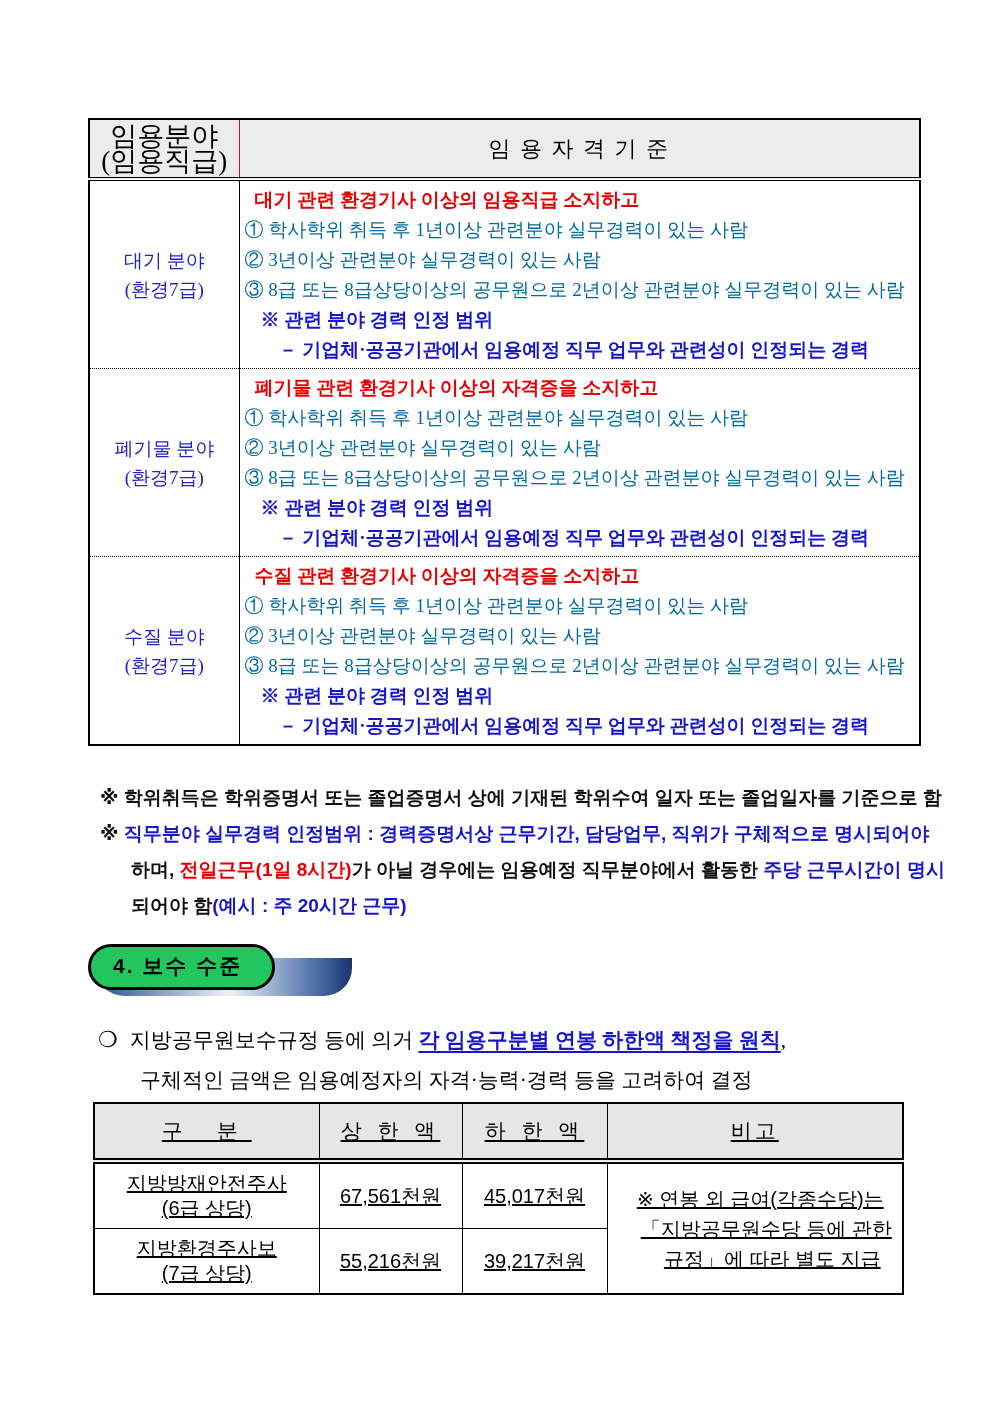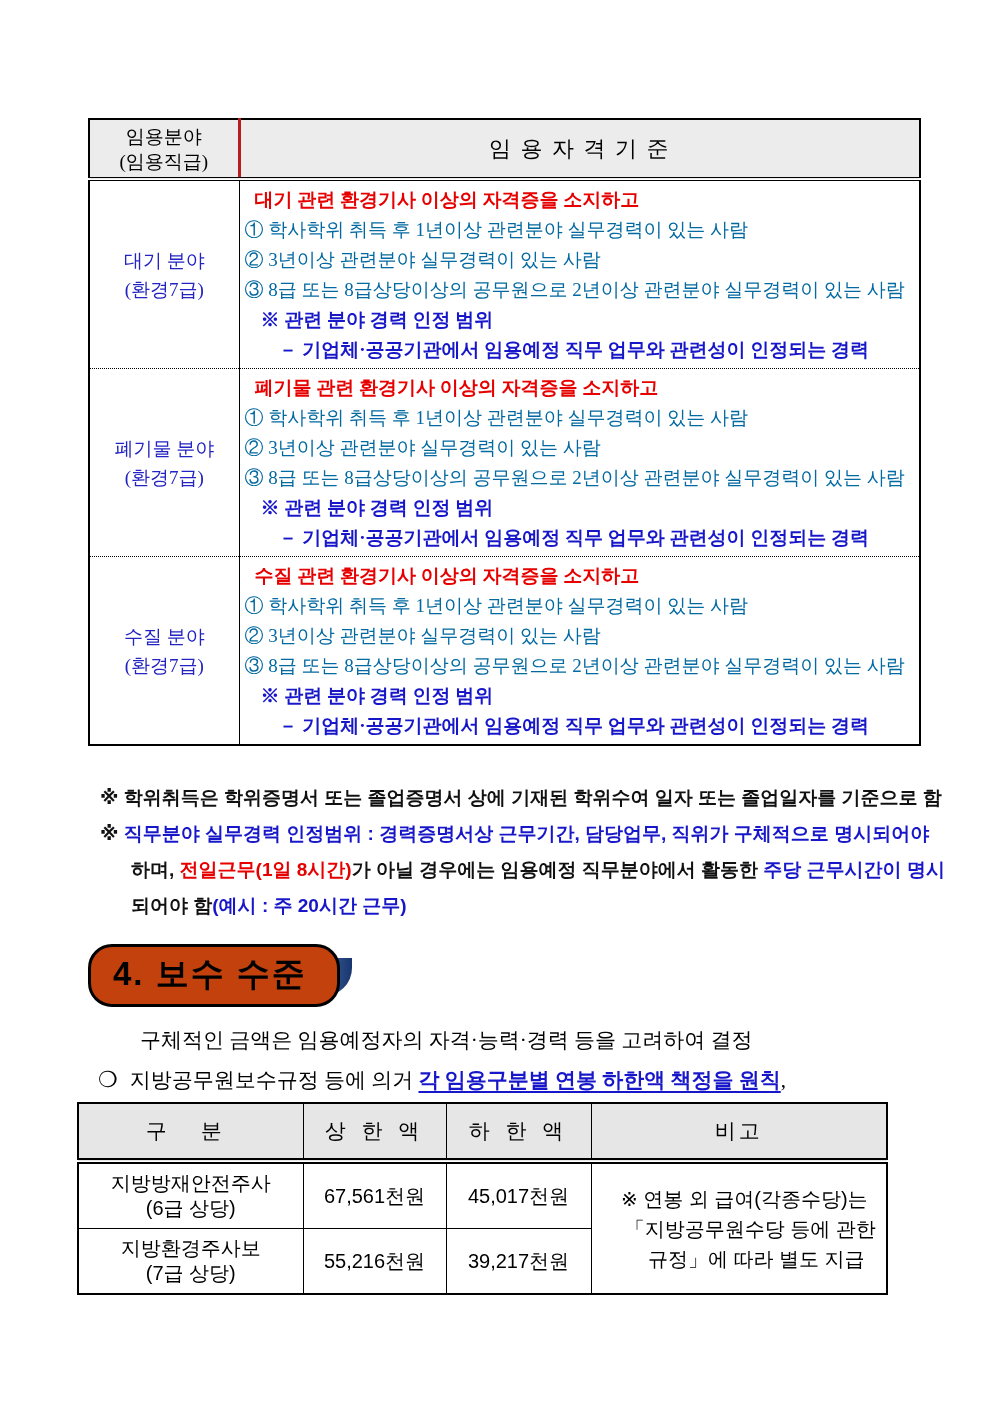--- a/index.html
+++ b/index.html
@@ -4,21 +4,21 @@
 <style>
   html,body { margin:0; padding:0; background:#fff; }
   .page { position:relative; width:992px; height:1403px; background:#ffffff;
           font-family:"Liberation Serif","DejaVu Serif",serif; color:#000; overflow:hidden; }
 
   table { border-collapse:collapse; }
 
   
   .qual-table { position:absolute; left:88px; top:118px; width:831px; border:2px solid #000; table-layout:fixed; }
   .qual-table th { background:#ececec; border-bottom:4px double #000; text-align:center; height:55px; font-weight:normal; }
-  .qth-left  { width:150px; border-right:3px solid #b91c1c; font-size:19px; line-height:25px; }
+  .qth-left  { width:150px; border-right:1px solid #b91c1c; font-size:27px; line-height:25px; }
   .qth-right { font-size:22px; letter-spacing:2px; }
   .qual-row td { height:185px; vertical-align:middle; }
   .qual-row.sep td { border-top:1px dotted #000; }
   .qual-field { border-right:1px solid #000; text-align:center; color:#2323c2; font-size:19px; line-height:29px; }
   .qual-body  { padding:1px 2px 1px 5px; font-size:19px; }
   .qual-body .line { line-height:30px; white-space:nowrap; }
   .red-title { color:#e60000; font-weight:bold; padding-left:10px; }
   .item      { color:#0369a1; }
   .blue-note { color:#1717c9; font-weight:bold; padding-left:16px; }
   .blue-sub  { color:#1717c9; font-weight:bold; padding-left:34px; }
@@ -30,35 +30,35 @@
   .cont  { padding-left:31px; }
   .blue  { color:#1717c9; }
   .red   { color:#e60000; }
   .black { color:#111; }
 
   
   .section-header { position:absolute; left:88px; top:944px; }
   .sh-shadow { position:absolute; left:8px; top:14px; width:256px; height:38px;
                border-radius:0 0 28px 28px;
                background:linear-gradient(to right,#2c4f8e,#eef2f8 52%,#5577ad 84%,#17356f); }
-  .sh-box { position:relative; display:inline-block; background:#c2410c; border:3px solid #000; border-radius:24px;
+  .sh-box { position:relative; display:inline-block; background:#22c55e; border:3px solid #000; border-radius:24px;
             padding:5px 30px 7px 22px; font-family:"Liberation Sans","DejaVu Sans",sans-serif;
-            font-weight:bold; font-size:33px; letter-spacing:2px; }
+            font-weight:bold; font-size:21px; letter-spacing:2px; }
 
   
   .pay-intro { position:absolute; left:98px; top:1020px; width:870px; font-size:21px; }
   .pi-line { line-height:40px; white-space:nowrap; }
   .pi-bullet { font-size:22px; margin-right:12px; }
   .pi-underline { color:#1717c9; font-weight:bold; text-decoration:underline;
                   text-decoration-thickness:2px; text-underline-offset:4px; }
   .pi-line2 { padding-left:42px; }
 
   
-  .pay-table { position:absolute; left:77px; top:1102px; width:809px; border:2px solid #000;
-               table-layout:fixed; font-family:"Liberation Sans","DejaVu Sans",sans-serif; }
+  .pay-table { position:absolute; left:93px; top:1102px; width:809px; border:2px solid #000;
+               table-layout:fixed; font-family:"Liberation Sans","DejaVu Sans",sans-serif;text-decoration:underline; }
   .pay-table th { background:#e6e6e6; height:52px; font-weight:normal; font-size:21px;
                   border-bottom:6px double #000; border-right:1px solid #000; text-align:center; }
   .pay-table th.last { border-right:none;margin-top:16px; }
   .pay-table td { border-right:1px solid #000; text-align:center; font-size:20px; vertical-align:middle; }
   .pay-table td.last { border-right:none; }
   .prow1 td { height:62px; border-bottom:1px solid #000; }
   .prow1 td.remark { border-bottom:none; }
   .prow2 td { height:62px; }
   .cat div { line-height:25px; }
   .ls-gubun  { letter-spacing:14px; }
@@ -87,21 +87,21 @@
       </th>
       <th class="qth-right">임 용 자 격 기 준</th>
     </tr>
 
     <tr class="qual-row">
       <td class="qual-field">
         <div>대기 분야</div>
         <div>(환경7급)</div>
       </td>
       <td class="qual-body">
-        <div class="line red-title">대기 관련 환경기사 이상의 자격증을 소지하고</div>
+        <div class="line red-title">대기 관련 환경기사 이상의 임용직급 소지하고</div>
         <div class="line item">① 학사학위 취득 후 1년이상 관련분야 실무경력이 있는 사람</div>
         <div class="line item">② 3년이상 관련분야 실무경력이 있는 사람</div>
         <div class="line item">③ 8급 또는 8급상당이상의 공무원으로 2년이상 관련분야 실무경력이 있는 사람</div>
         <div class="line blue-note">※ 관련 분야 경력 인정 범위</div>
         <div class="line blue-sub">－ 기업체·공공기관에서 임용예정 직무 업무와 관련성이 인정되는 경력</div>
       </td>
     </tr>
 
     <tr class="qual-row sep">
       <td class="qual-field">
@@ -141,22 +141,22 @@
     <div class="nline cont"><span class="black">하며, </span><span class="red">전일근무(1일 8시간)</span><span class="black">가 아닐 경우에는 임용예정 직무분야에서 활동한 </span><span class="blue">주당 근무시간이 명시</span></div>
     <div class="nline cont"><span class="black">되어야 함</span><span class="blue">(예시 : 주 20시간 근무)</span></div>
   </div>
 
   <div class="section-header">
     <div class="sh-shadow"></div>
     <div class="sh-box">4. 보수 수준</div>
   </div>
 
   <div class="pay-intro">
+    <div class="pi-line"><span class="pi-bullet">❍</span><span>지방공무원보수규정 등에 의거 </span><span class="pi-underline">각 임용구분별 연봉 하한액 책정을 원칙</span><span>,</span></div>
     <div class="pi-line pi-line2">구체적인 금액은 임용예정자의 자격·능력·경력 등을 고려하여 결정</div>
-    <div class="pi-line"><span class="pi-bullet">❍</span><span>지방공무원보수규정 등에 의거 </span><span class="pi-underline">각 임용구분별 연봉 하한액 책정을 원칙</span><span>,</span></div>
   </div>
 
   <table class="pay-table">
     <colgroup>
         <col style="width:225px">
         <col style="width:143px">
         <col style="width:145px">
         <col style="width:296px">
       </colgroup>
     <tbody>

